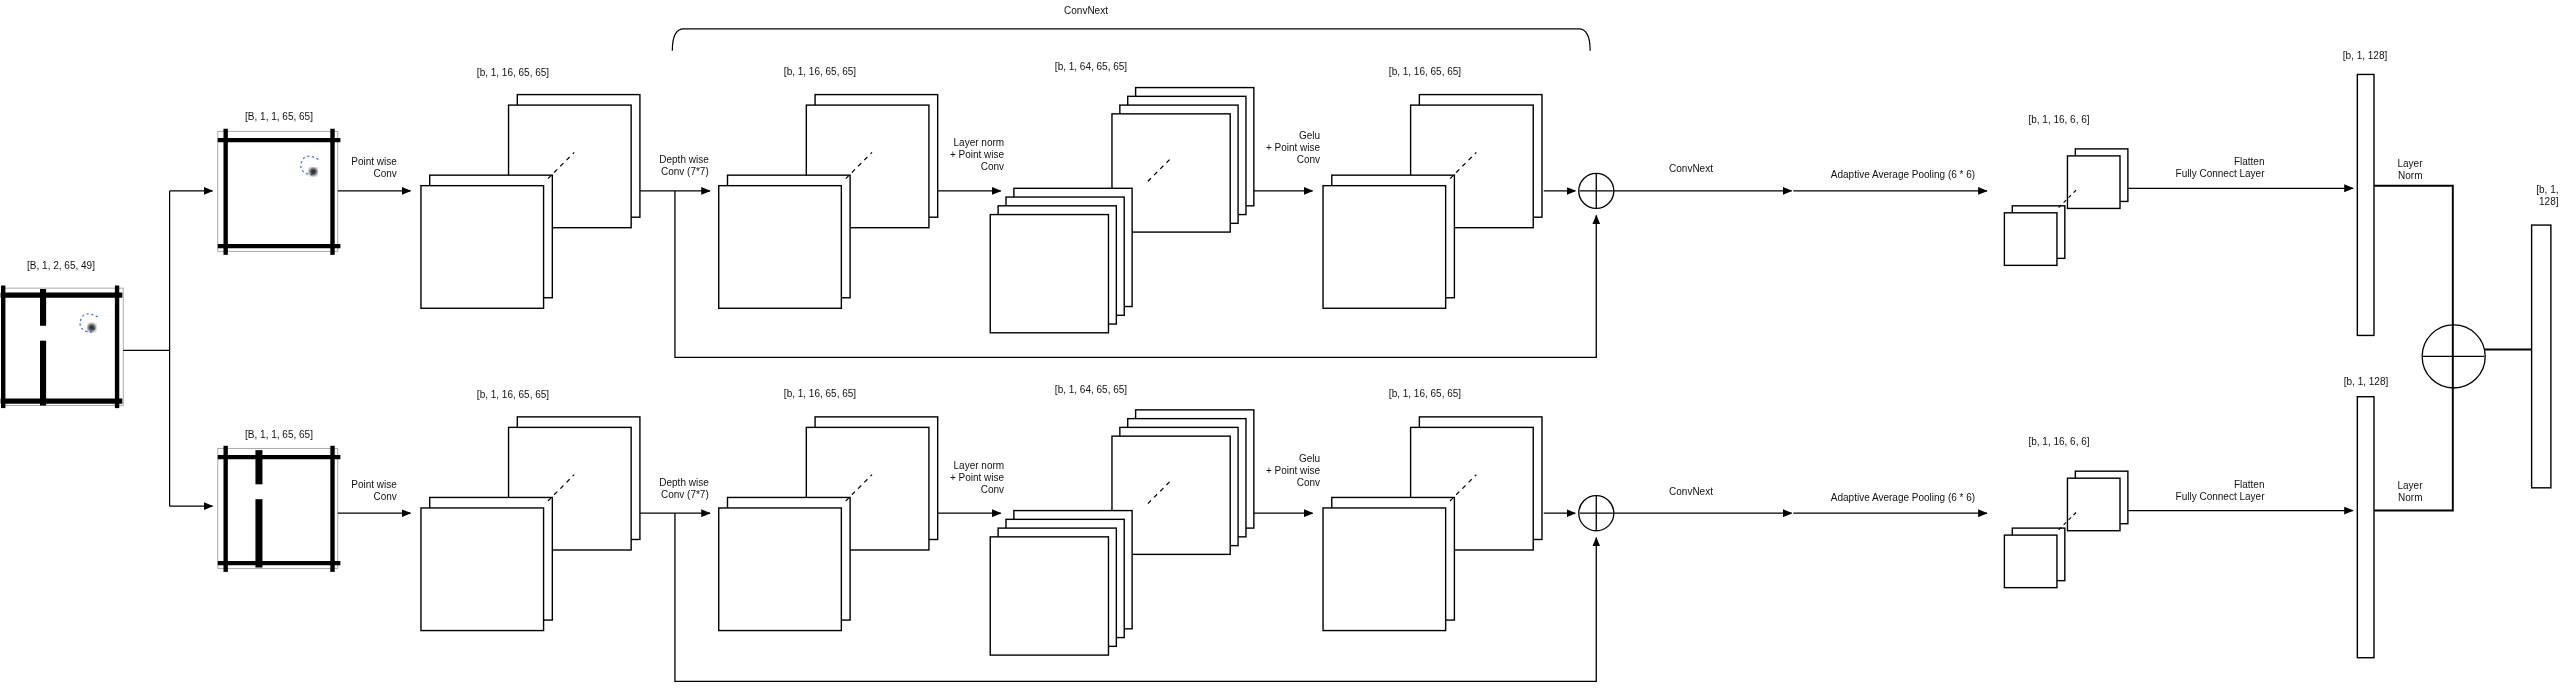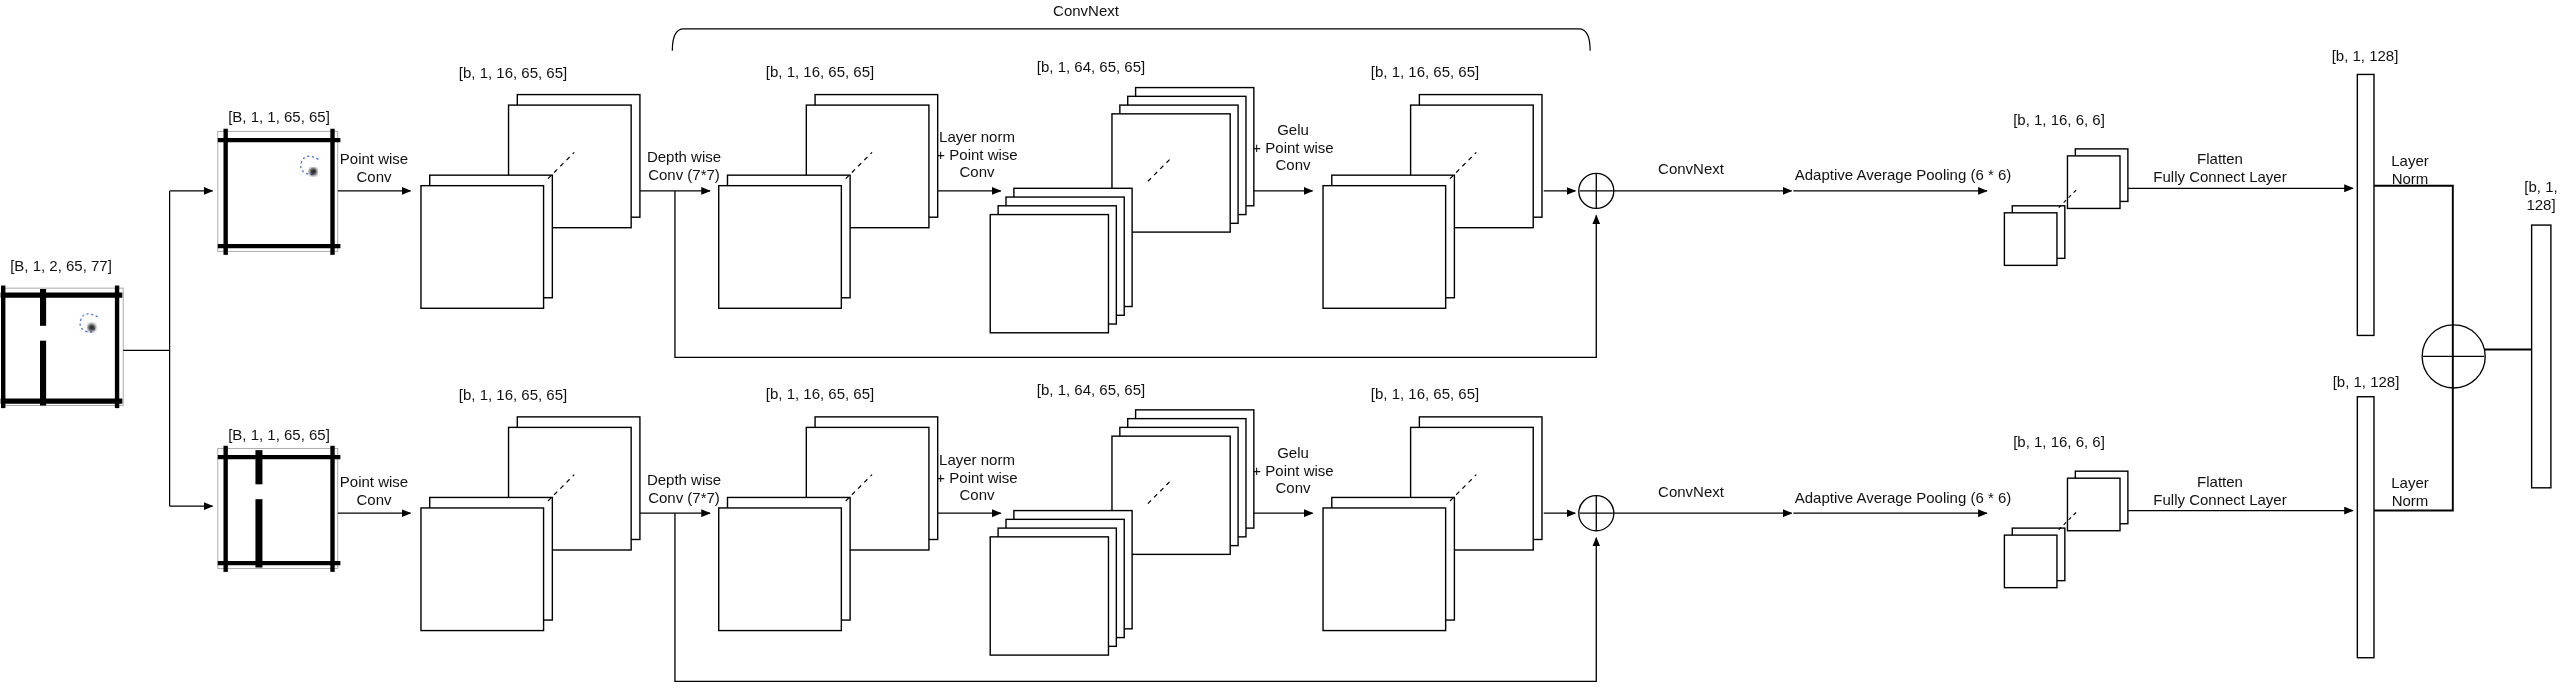--- a/index.html
+++ b/index.html
@@ -1,20 +1,20 @@
 <!DOCTYPE html>
 <html style="font-size:14px"><head>
 <meta charset="utf-8">
 <style>
   html,body{margin:0;padding:0;background:#ffffff;}
   #canvas{position:relative;width:2576px;height:691px;background:#ffffff;overflow:hidden;
           font-family:"Liberation Sans",sans-serif;}
   #shapes{position:absolute;left:0;top:0;}
-  .lbl{position:absolute;transform:translate(-50%,-50%);text-align:center;
-       white-space:pre-line;font-size:15px;line-height:1.18;color:#111;}
+  .lbl{position:absolute;transform:translate(-50%,-50%);text-align:right;
+       white-space:pre-line;font-size:10px;line-height:1.18;color:#111;}
 </style>
 </head>
 <body>
 
 <div id="canvas">
 
 <svg id="shapes" width="2576" height="691" viewBox="0 0 2940 789">
   <defs>
     <marker id="ah" markerWidth="11" markerHeight="9" refX="10" refY="4.5" orient="auto" markerUnits="userSpaceOnUse">
       <path d="M0 0 L11 4.5 L0 9 Z" fill="#000"></path>
@@ -188,21 +188,21 @@
     <path d="M2836 399 H2890"></path>
   </g>
   <g stroke="#000" fill="none">
     <circle cx="2801" cy="407" r="36" stroke-width="1.5"></circle>
     <path d="M2766 407 H2836" stroke-width="1.5"></path>
   </g>
   <rect x="2890" y="257" width="22" height="300" fill="#fff" stroke="#000" stroke-width="1.6"></rect>
 </svg>
 
 <div class="lbl" style="left:1086px;top:11.4px">ConvNext</div>
-<div class="lbl" style="left:61px;top:266px">[B, 1, 2, 65, 77]</div>
+<div class="lbl" style="left:61px;top:266px">[B, 1, 2, 65, 49]</div>
 
 <div class="lbl" style="left:279px;top:117px">[B, 1, 1, 65, 65]</div>
 <div class="lbl" style="left:374px;top:168px">Point wise
 Conv</div>
 <div class="lbl" style="left:513px;top:73px">[b, 1, 16, 65, 65]</div>
 <div class="lbl" style="left:684px;top:166px">Depth wise
 Conv (7*7)</div>
 <div class="lbl" style="left:820px;top:72px">[b, 1, 16, 65, 65]</div>
 <div class="lbl" style="left:977px;top:155px">Layer norm
 + Point wise

